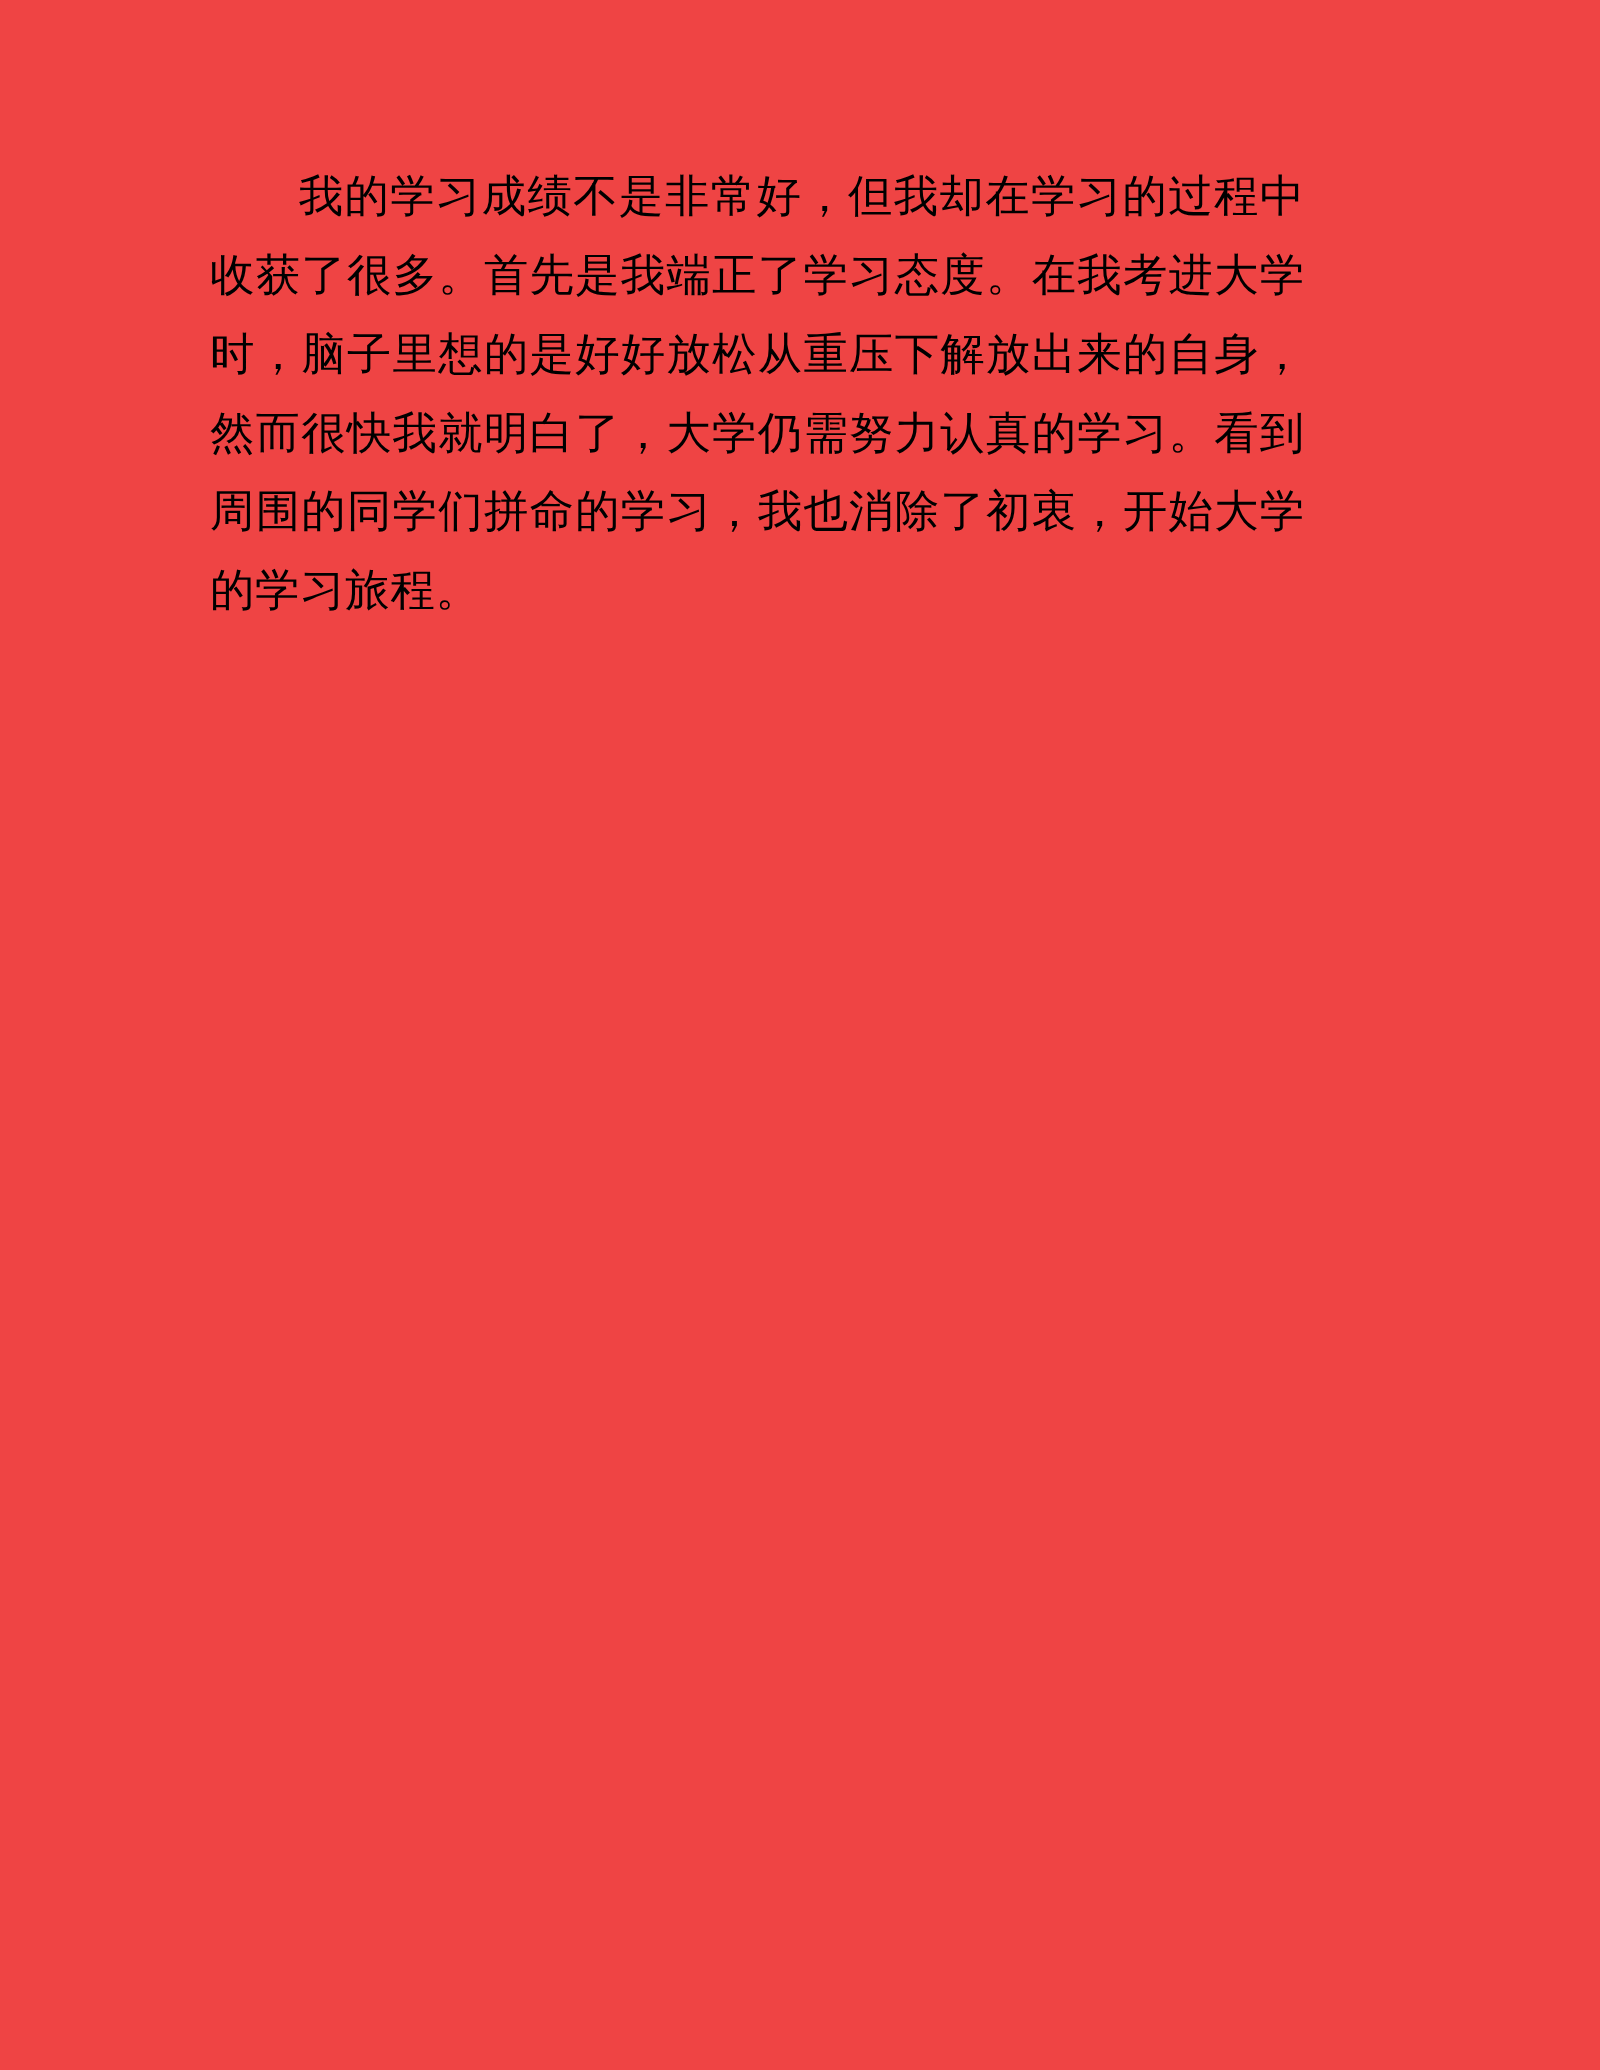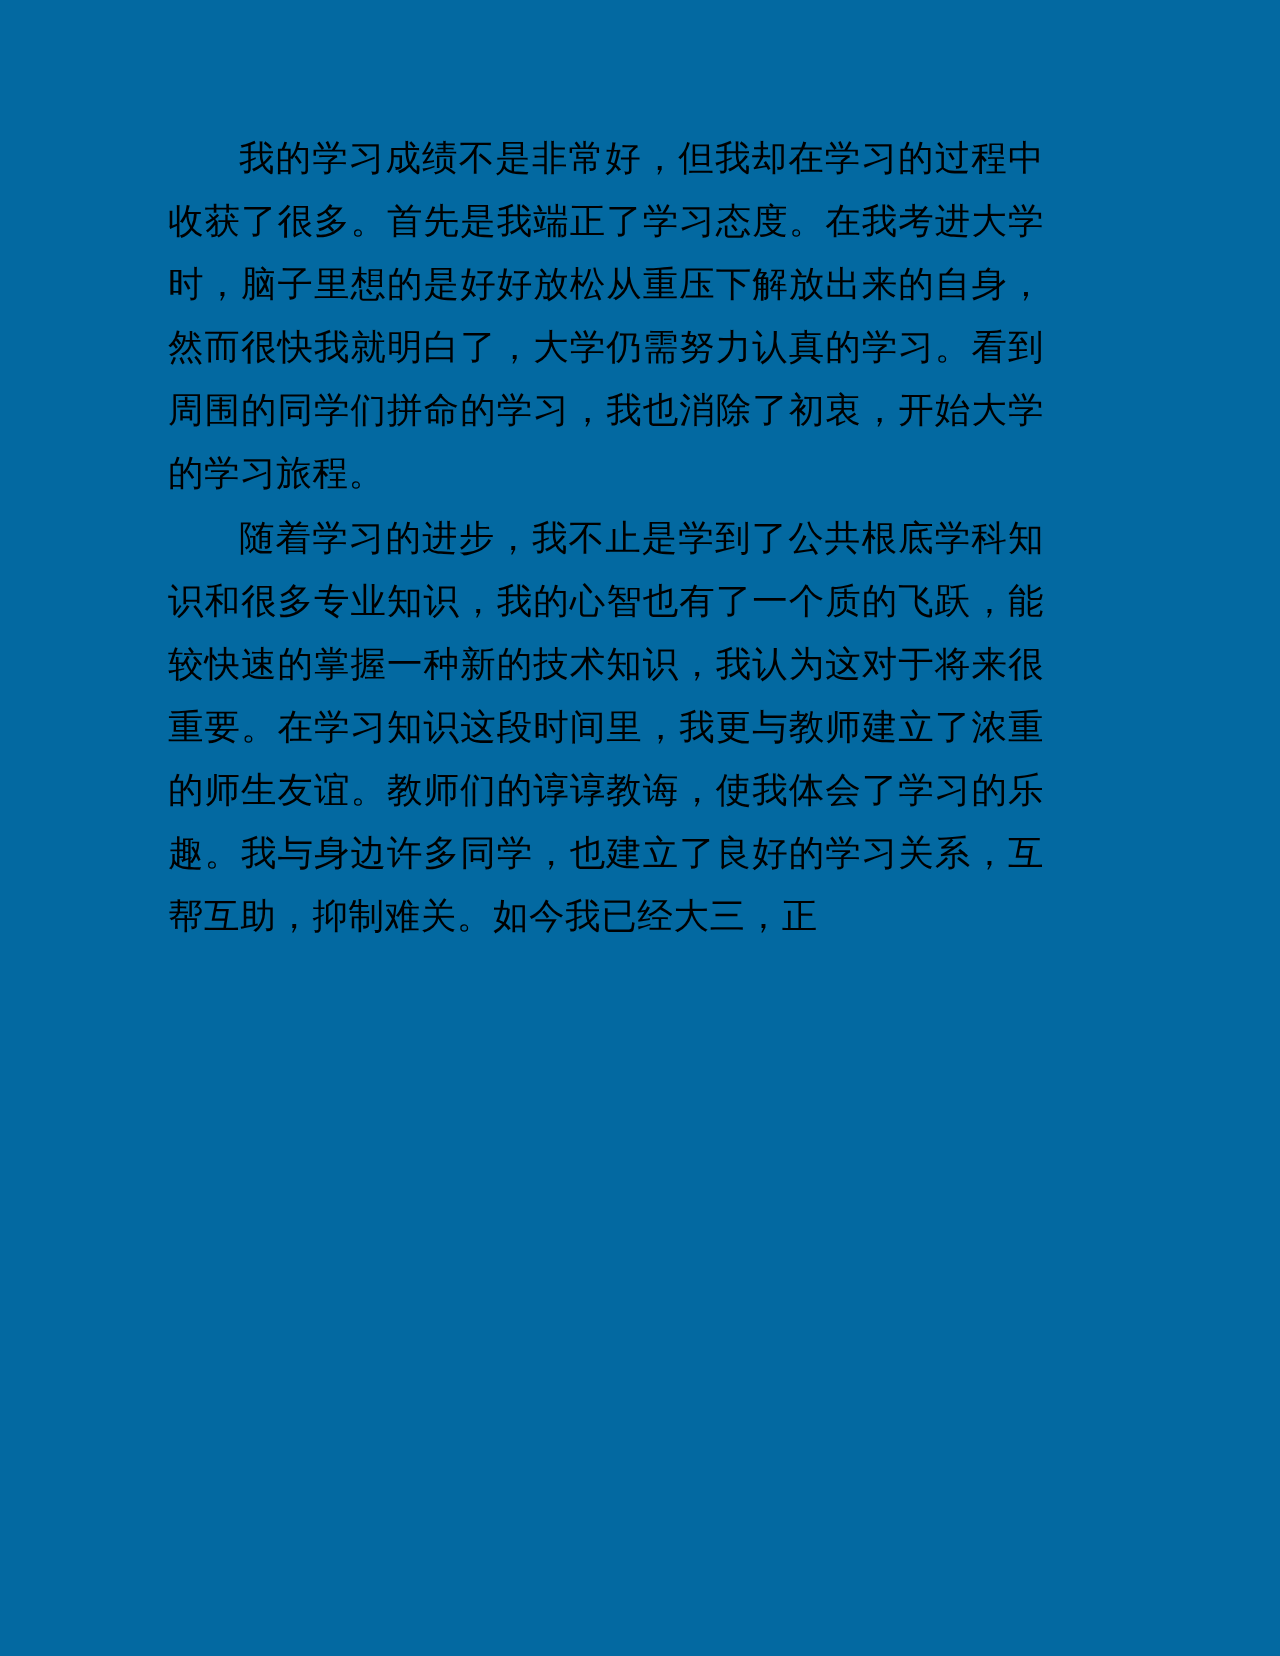--- a/index.html
+++ b/index.html
@@ -3,21 +3,21 @@
 <meta charset="utf-8">
 <style>
   html, body {
     margin: 0;
     padding: 0;
     background: #ffffff;
   }
   .page {
     width: 1280px;
     height: 1656px;
-    background: #0369a1;
+    background: #ef4444;
     position: relative;
     box-sizing: border-box;
     overflow: hidden;
   }
   .doc-body {
     position: absolute;
     left: 168px;
     top: 126px;
     width: 876px;
   }
@@ -33,15 +33,14 @@
     letter-spacing: 0.6px;
     word-break: break-all;
   }
 </style>
 </head>
 <body>
 
 <div class="page">
   <div class="doc-body">
     <p class="para">我的学习成绩不是非常好，但我却在学习的过程中收获了很多。首先是我端正了学习态度。在我考进大学时，脑子里想的是好好放松从重压下解放出来的自身，然而很快我就明白了，大学仍需努力认真的学习。看到周围的同学们拼命的学习，我也消除了初衷，开始大学的学习旅程。</p>
-    <p class="para">随着学习的进步，我不止是学到了公共根底学科知识和很多专业知识，我的心智也有了一个质的飞跃，能较快速的掌握一种新的技术知识，我认为这对于将来很重要。在学习知识这段时间里，我更与教师建立了浓重的师生友谊。教师们的谆谆教诲，使我体会了学习的乐趣。我与身边许多同学，也建立了良好的学习关系，互帮互助，抑制难关。如今我已经大三，正</p>
   </div>
 </div>
 
 </body></html>

